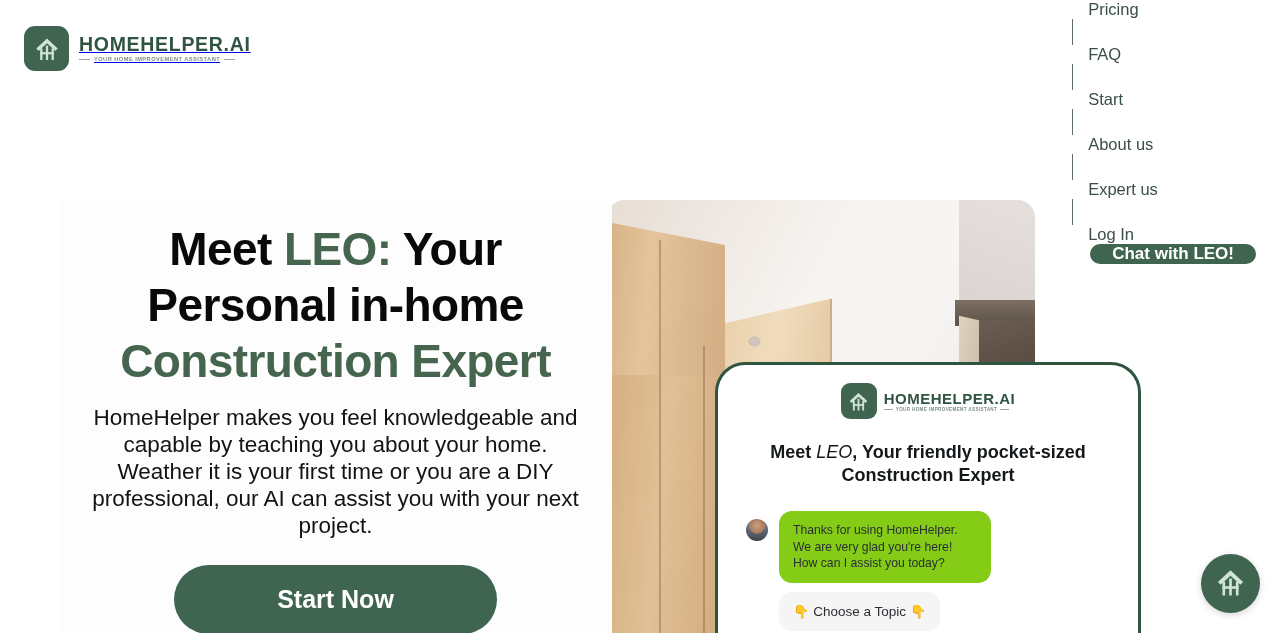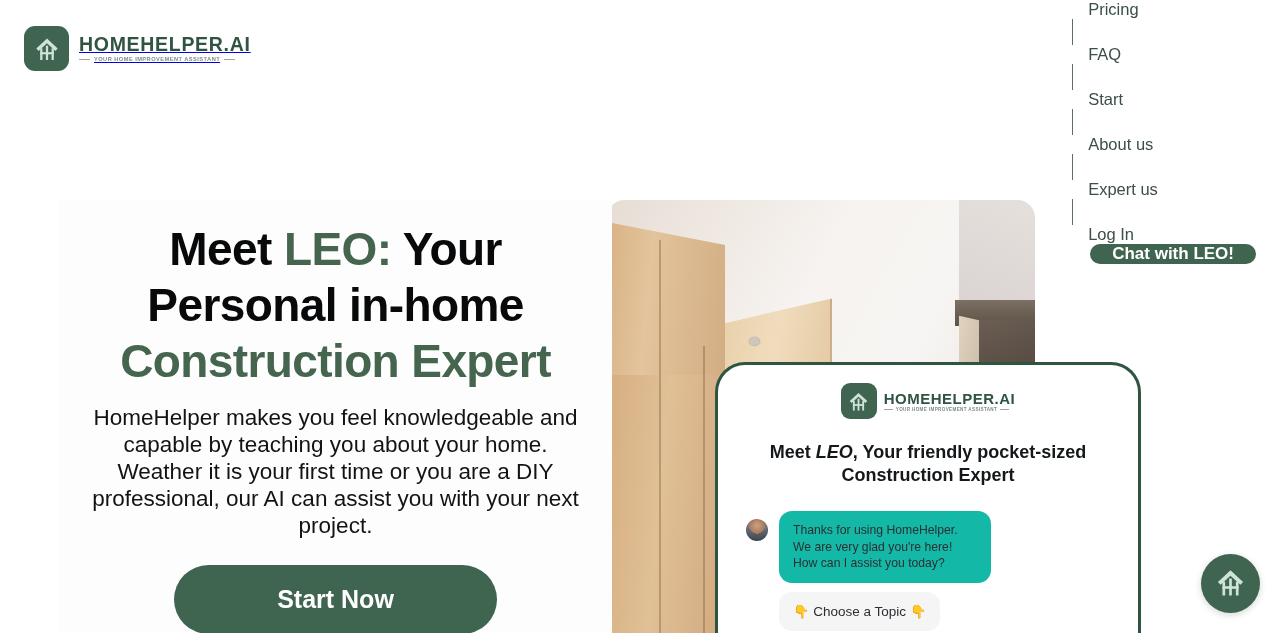--- a/index.html
+++ b/index.html
@@ -388,21 +388,21 @@
   .phone-headline {
     margin-top: 22px;
     text-align: center;
     font-size: 18px;
     line-height: 23px;
     color: #15181a;
     padding: 0 30px;
   }
   .phone-headline .leo-ital {
     font-style: italic;
-    font-weight: bold;
+    font-weight: normal;
   }
 
   .chat-area {
     margin-top: 24px;
     padding-left: 28px;
     padding-right: 28px;
   }
 
   .chat-row {
     display: flex;
@@ -415,21 +415,21 @@
     border-radius: 50%;
     flex: none;
     margin-top: 8px;
     background:
       radial-gradient(circle at 50% 30%, #c9a285 0%, #a9785a 42%, transparent 43%),
       linear-gradient(180deg, #8f9aa6 0%, #5c6672 55%, #3e454e 100%);
     box-shadow: inset 0 0 0 1px rgba(0,0,0,0.08);
   }
 
   .bubble {
-    background: #14b8a6;
+    background: #84cc16;
     border-radius: 13px;
     padding: 11px 14px;
     font-size: 12.2px;
     line-height: 16.5px;
     color: #2b2f33;
     max-width: 212px;
   }
 
   .bubble-topic {
     margin-top: 9px;

